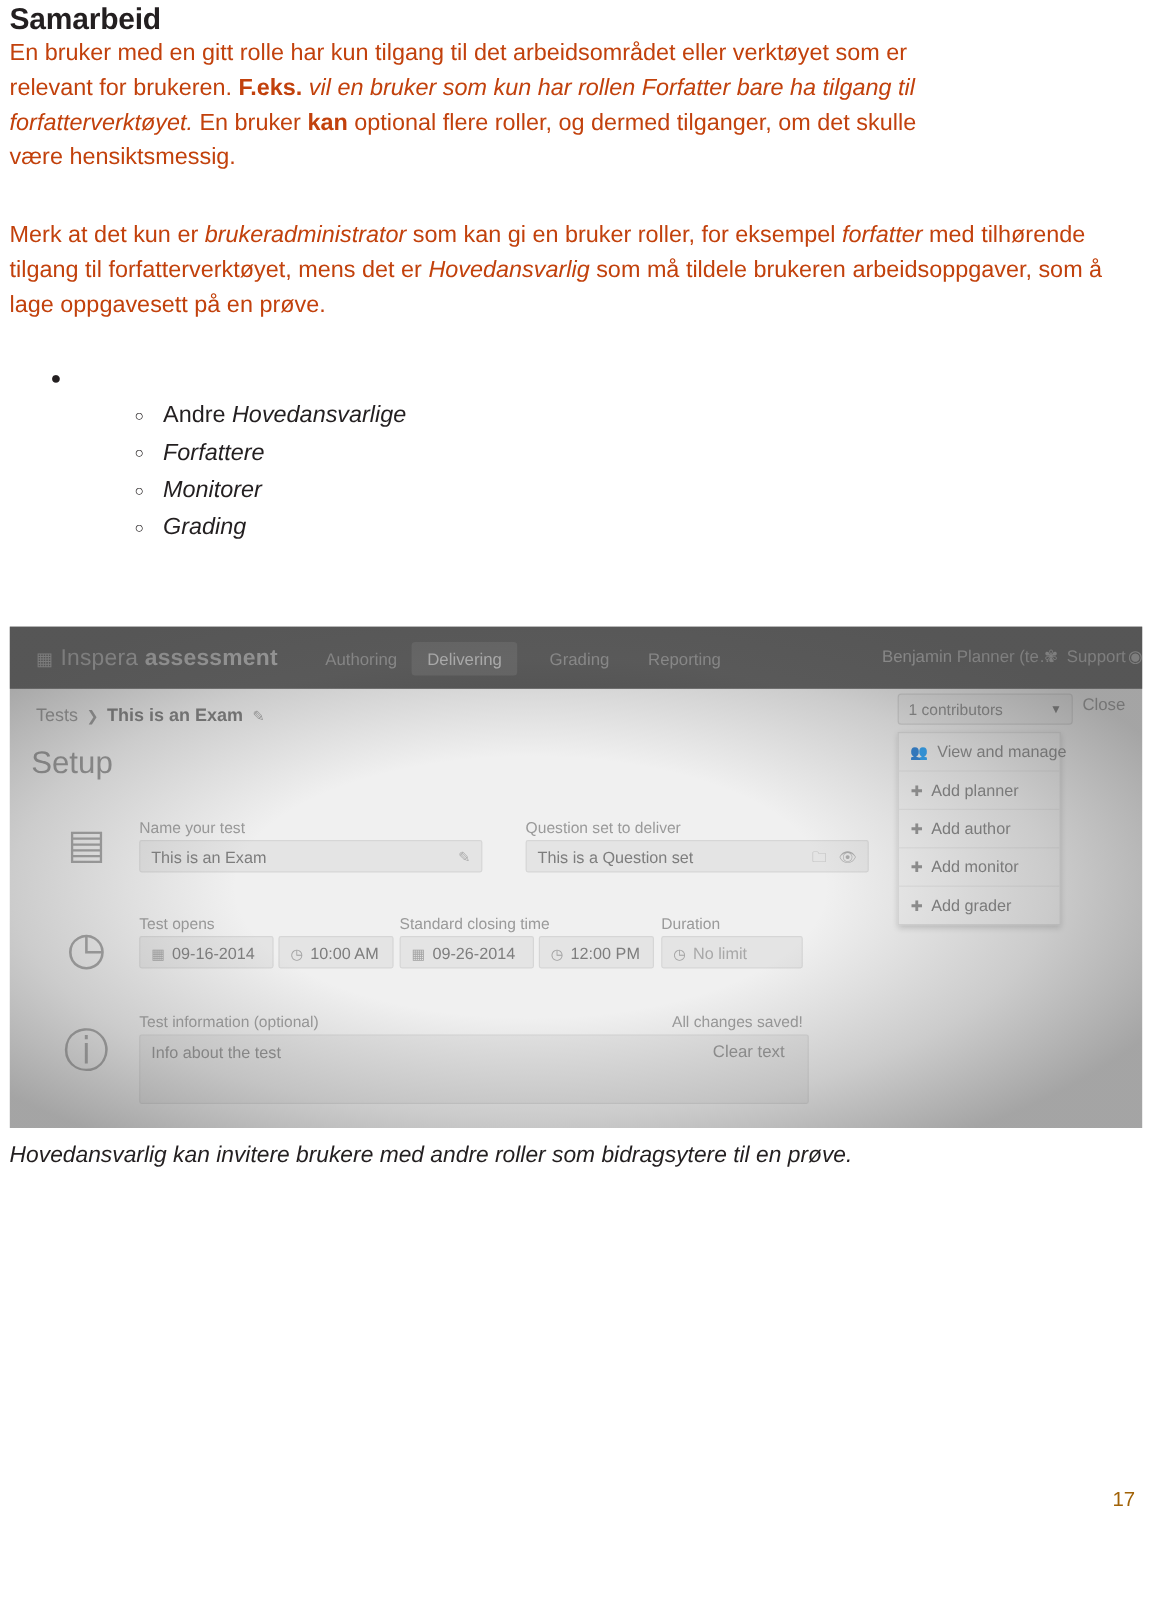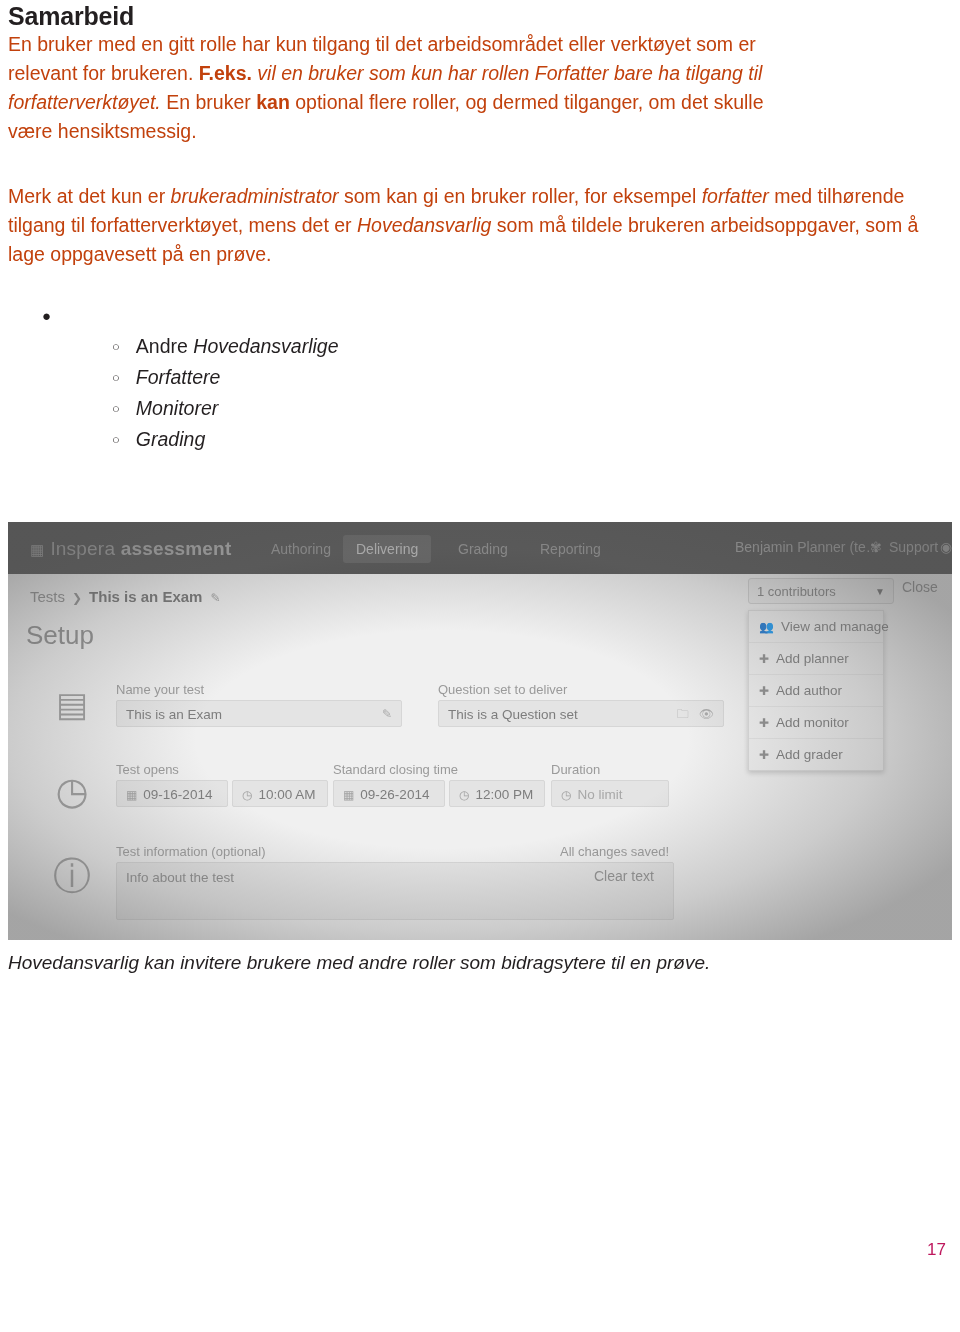--- a/index.html
+++ b/index.html
@@ -249,21 +249,21 @@
     width: 944px;
     font-size: 19px;
     font-style: italic;
     color: #231f20;
   }
   .pagenum {
     position: absolute;
     right: 14px;
     bottom: 16px;
     font-size: 17px;
-    color: #be185d;
+    color: #a16207;
   }
 </style>
 </head>
 <body>
 
 <div class="page">
 
   <div class="doc-title">Samarbeid</div>
 
   <div class="para" id="p1">

